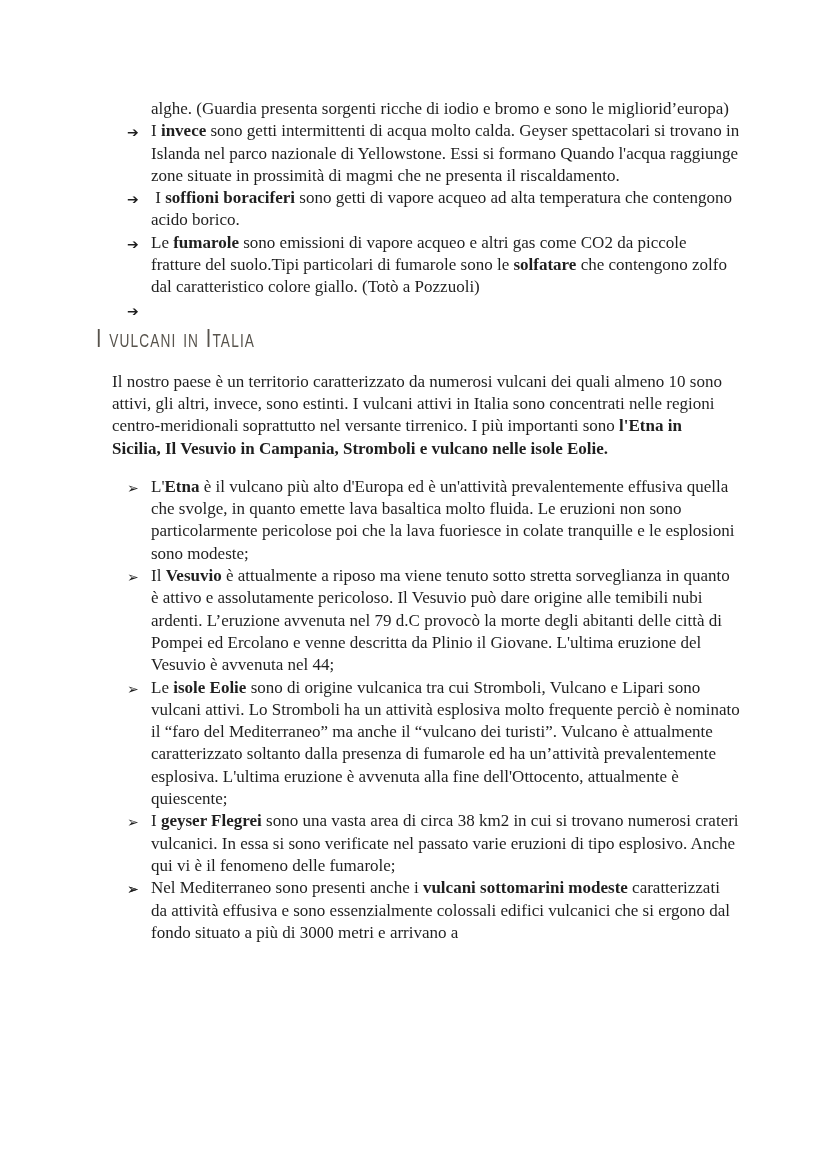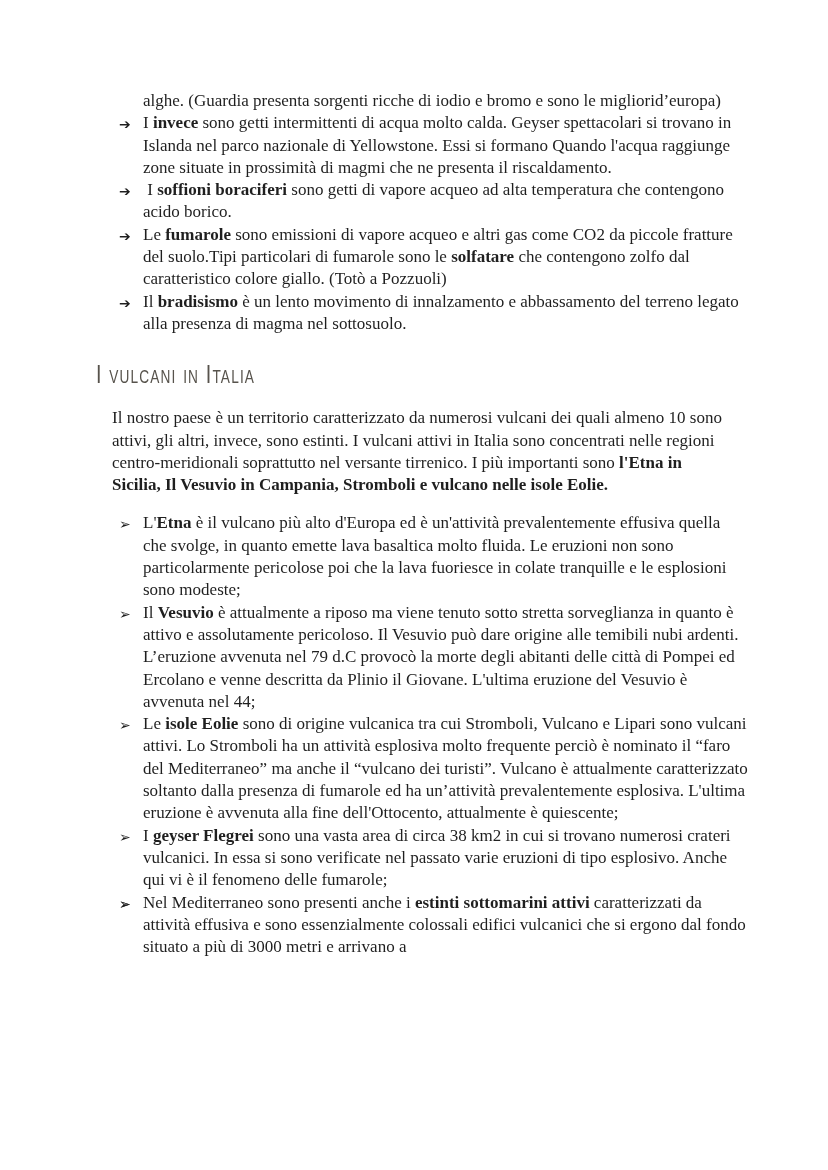--- a/index.html
+++ b/index.html
@@ -13,21 +13,21 @@
     width: 828px;
     height: 1170px;
     margin: 0 auto;
     background: #ffffff;
     padding: 90px 80px 0 96px;
     font-family: "Liberation Serif", "DejaVu Serif", serif;
     font-size: 17px;
     line-height: 22.3px;
     color: var(--body-text, #1f1f1f);
   }
-  .list { margin: 0; }
+  .list { margin: 8px; }
   .li {
     position: relative;
     padding-left: 47px;
   }
   .li .marker {
     position: absolute;
     left: 23px;
     top: 1px;
     font-family: "DejaVu Sans", sans-serif;
     font-size: 14px;
@@ -56,29 +56,29 @@
 </head>
 <body>
 
 <div class="page">
 
   <div class="list">
       <div class="li"><span class="marker"></span><span class="txt"><span>alghe. (Guardia presenta sorgenti ricche di iodio e bromo e sono le migliorid’europa)</span></span></div>
       <div class="li"><span class="marker">➔</span><span class="txt"><span>I </span><span class="bold">invece</span><span> sono getti intermittenti di acqua molto calda. Geyser spettacolari si trovano in Islanda nel parco nazionale di Yellowstone. Essi si formano Quando l'acqua raggiunge zone situate in prossimità di magmi che ne presenta il riscaldamento.</span></span></div>
       <div class="li"><span class="marker">➔</span><span class="txt"><span> I </span><span class="bold">soffioni boraciferi</span><span> sono getti di vapore acqueo ad alta temperatura che contengono acido borico.</span></span></div>
       <div class="li"><span class="marker">➔</span><span class="txt"><span>Le </span><span class="bold">fumarole</span><span> sono emissioni di vapore acqueo e altri gas come CO2 da piccole fratture del suolo.Tipi particolari di fumarole sono le </span><span class="bold">solfatare</span><span> che contengono zolfo dal caratteristico colore giallo. (Totò a Pozzuoli)</span></span></div>
-      <div class="li"><span class="marker">➔</span><span class="txt"><span>Il </span><span class="bold">bradisismo</span><span> è un lento movimento di innalzamento e abbassamento del terreno legato alla presenza di magma nel sottosuolo.</span></span></div>
+      <div class="li"><span class="marker">➔</span></div>
     </div>
 
   <div class="section-heading">I vulcani in Italia</div>
 
   <p class="para"><span>Il nostro paese è un territorio caratterizzato da numerosi vulcani dei quali almeno 10 sono attivi, gli altri, invece, sono estinti. I vulcani attivi in Italia sono concentrati nelle regioni centro-meridionali soprattutto nel versante tirrenico. I più importanti sono </span><span class="bold">l'Etna in Sicilia, Il Vesuvio in Campania, Stromboli e vulcano nelle isole Eolie.</span></p>
 
   <div class="list">
       <div class="li"><span class="marker">➢</span><span class="txt"><span>L'</span><span class="bold">Etna</span><span> è il vulcano più alto d'Europa ed è un'attività prevalentemente effusiva quella che svolge, in quanto emette lava basaltica molto fluida. Le eruzioni non sono particolarmente pericolose poi che la lava fuoriesce in colate tranquille e le esplosioni sono modeste;</span></span></div>
       <div class="li"><span class="marker">➢</span><span class="txt"><span>Il </span><span class="bold">Vesuvio</span><span> è attualmente a riposo ma viene tenuto sotto stretta sorveglianza in quanto è attivo e assolutamente pericoloso. Il Vesuvio può dare origine alle temibili nubi ardenti. L’eruzione avvenuta nel 79 d.C provocò la morte degli abitanti delle città di Pompei ed Ercolano e venne descritta da Plinio il Giovane. L'ultima eruzione del Vesuvio è avvenuta nel 44;</span></span></div>
       <div class="li"><span class="marker">➢</span><span class="txt"><span>Le </span><span class="bold">isole Eolie</span><span> sono di origine vulcanica tra cui Stromboli, Vulcano e Lipari sono vulcani attivi. Lo Stromboli ha un attività esplosiva molto frequente perciò è nominato il “faro del Mediterraneo” ma anche il “vulcano dei turisti”. Vulcano è attualmente caratterizzato soltanto dalla presenza di fumarole ed ha un’attività prevalentemente esplosiva. L'ultima eruzione è avvenuta alla fine dell'Ottocento, attualmente è quiescente;</span></span></div>
       <div class="li"><span class="marker">➢</span><span class="txt"><span>I </span><span class="bold">geyser Flegrei</span><span> sono una vasta area di circa 38 km2 in cui si trovano numerosi crateri vulcanici. In essa si sono verificate nel passato varie eruzioni di tipo esplosivo. Anche qui vi è il fenomeno delle fumarole;</span></span></div>
       <div class="li"><span class="marker">➢</span></div>
-      <div class="li"><span class="marker">➢</span><span class="txt"><span>Nel Mediterraneo sono presenti anche i </span><span class="bold">estinti sottomarini attivi</span><span> caratterizzati da attività effusiva e sono essenzialmente colossali edifici vulcanici che si ergono dal fondo situato a più di 3000 metri e arrivano a</span></span></div>
+      <div class="li"><span class="marker">➢</span><span class="txt"><span>Nel Mediterraneo sono presenti anche i </span><span class="bold">vulcani sottomarini modeste</span><span> caratterizzati da attività effusiva e sono essenzialmente colossali edifici vulcanici che si ergono dal fondo situato a più di 3000 metri e arrivano a</span></span></div>
     </div>
 
 </div>
 
 </body></html>

